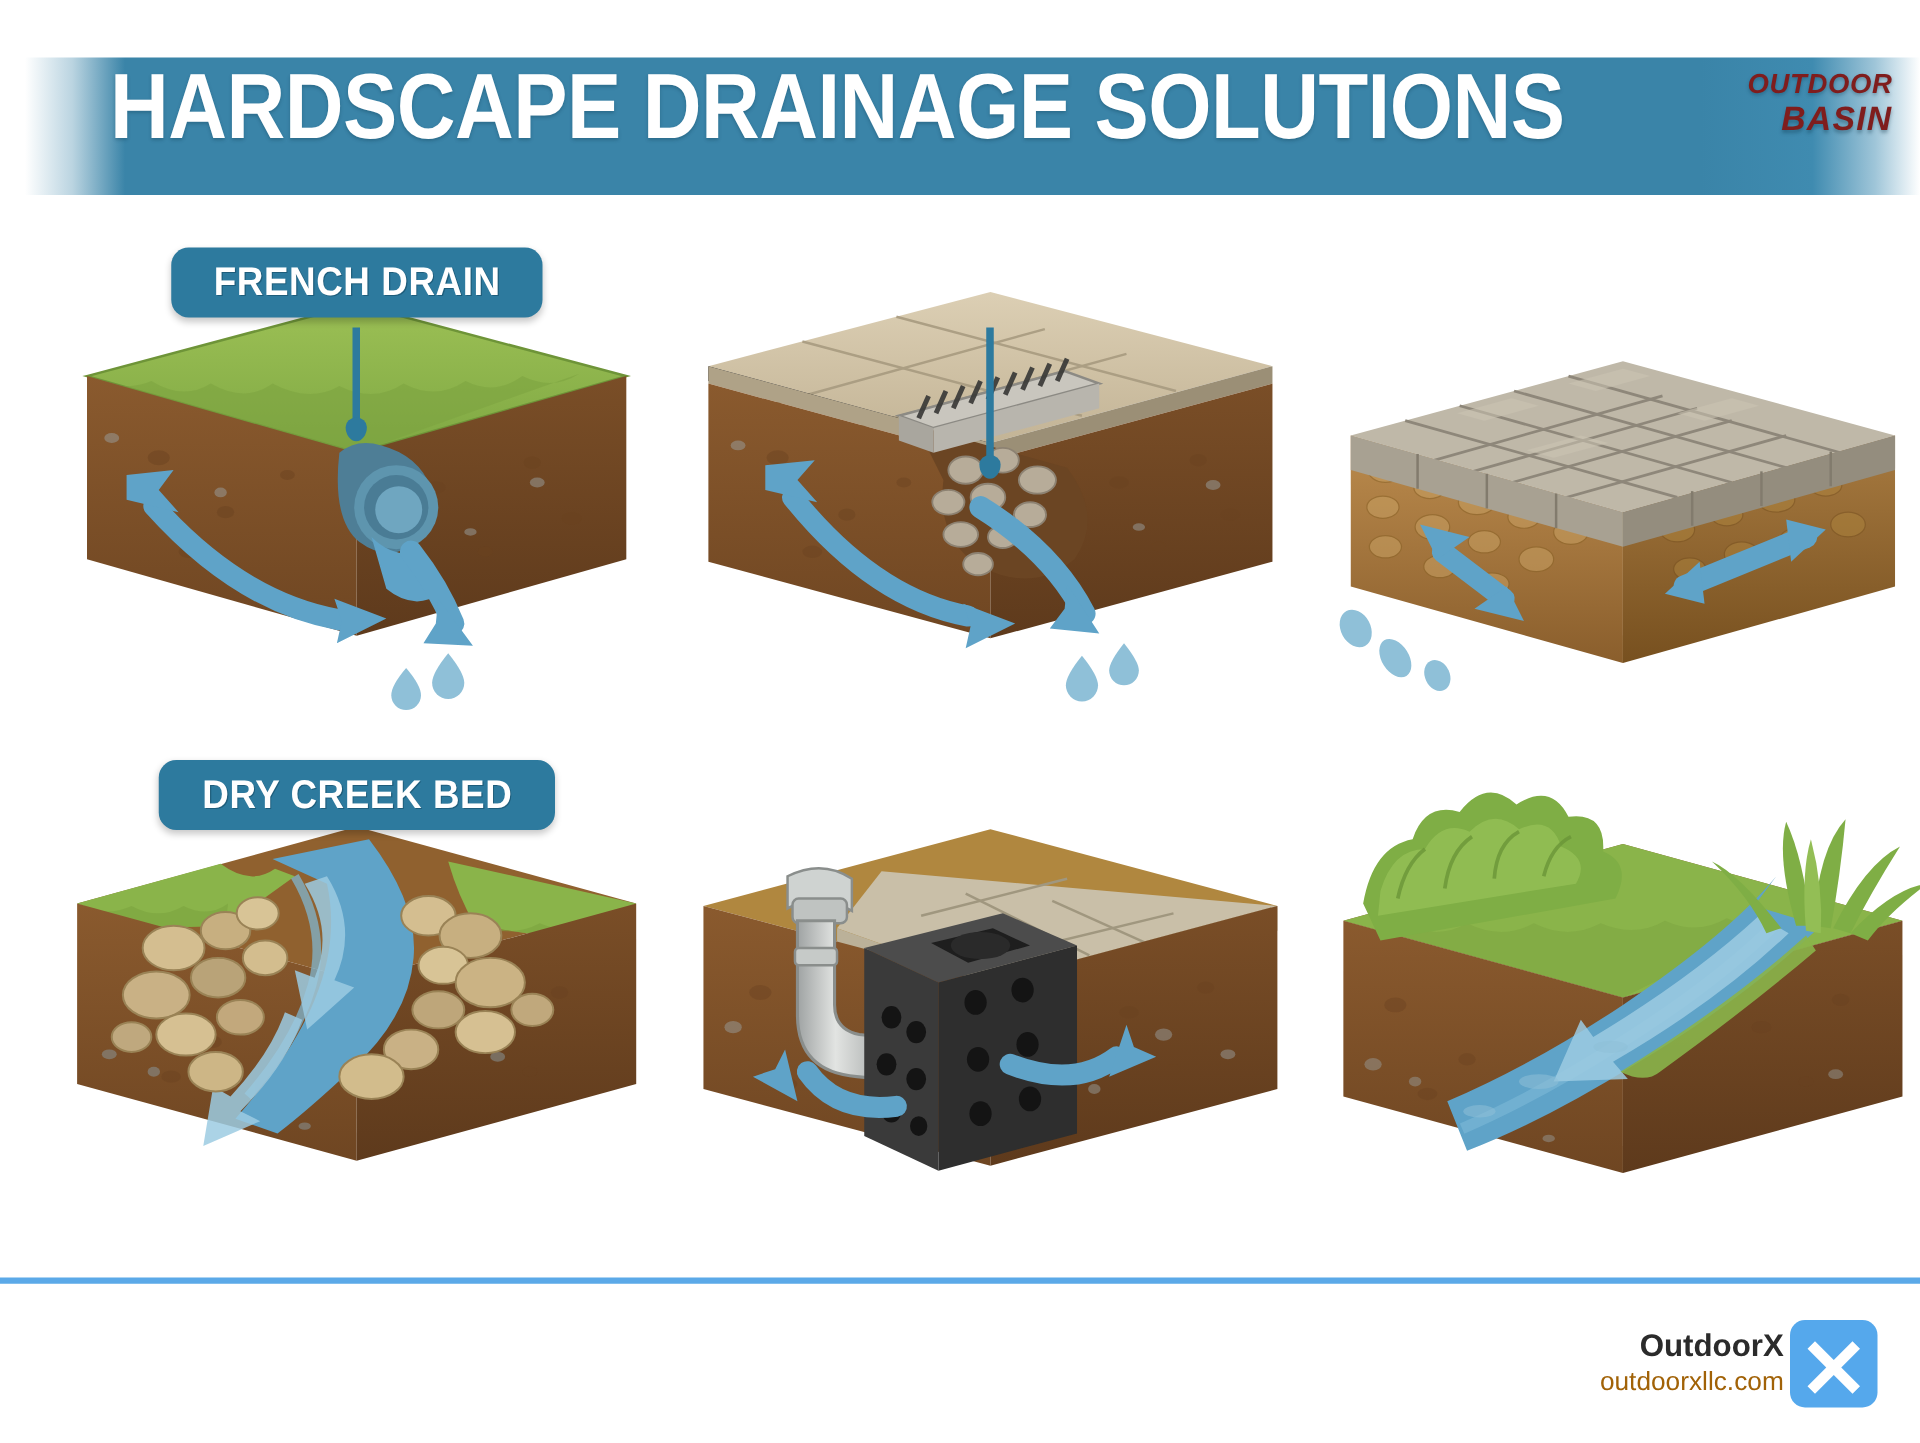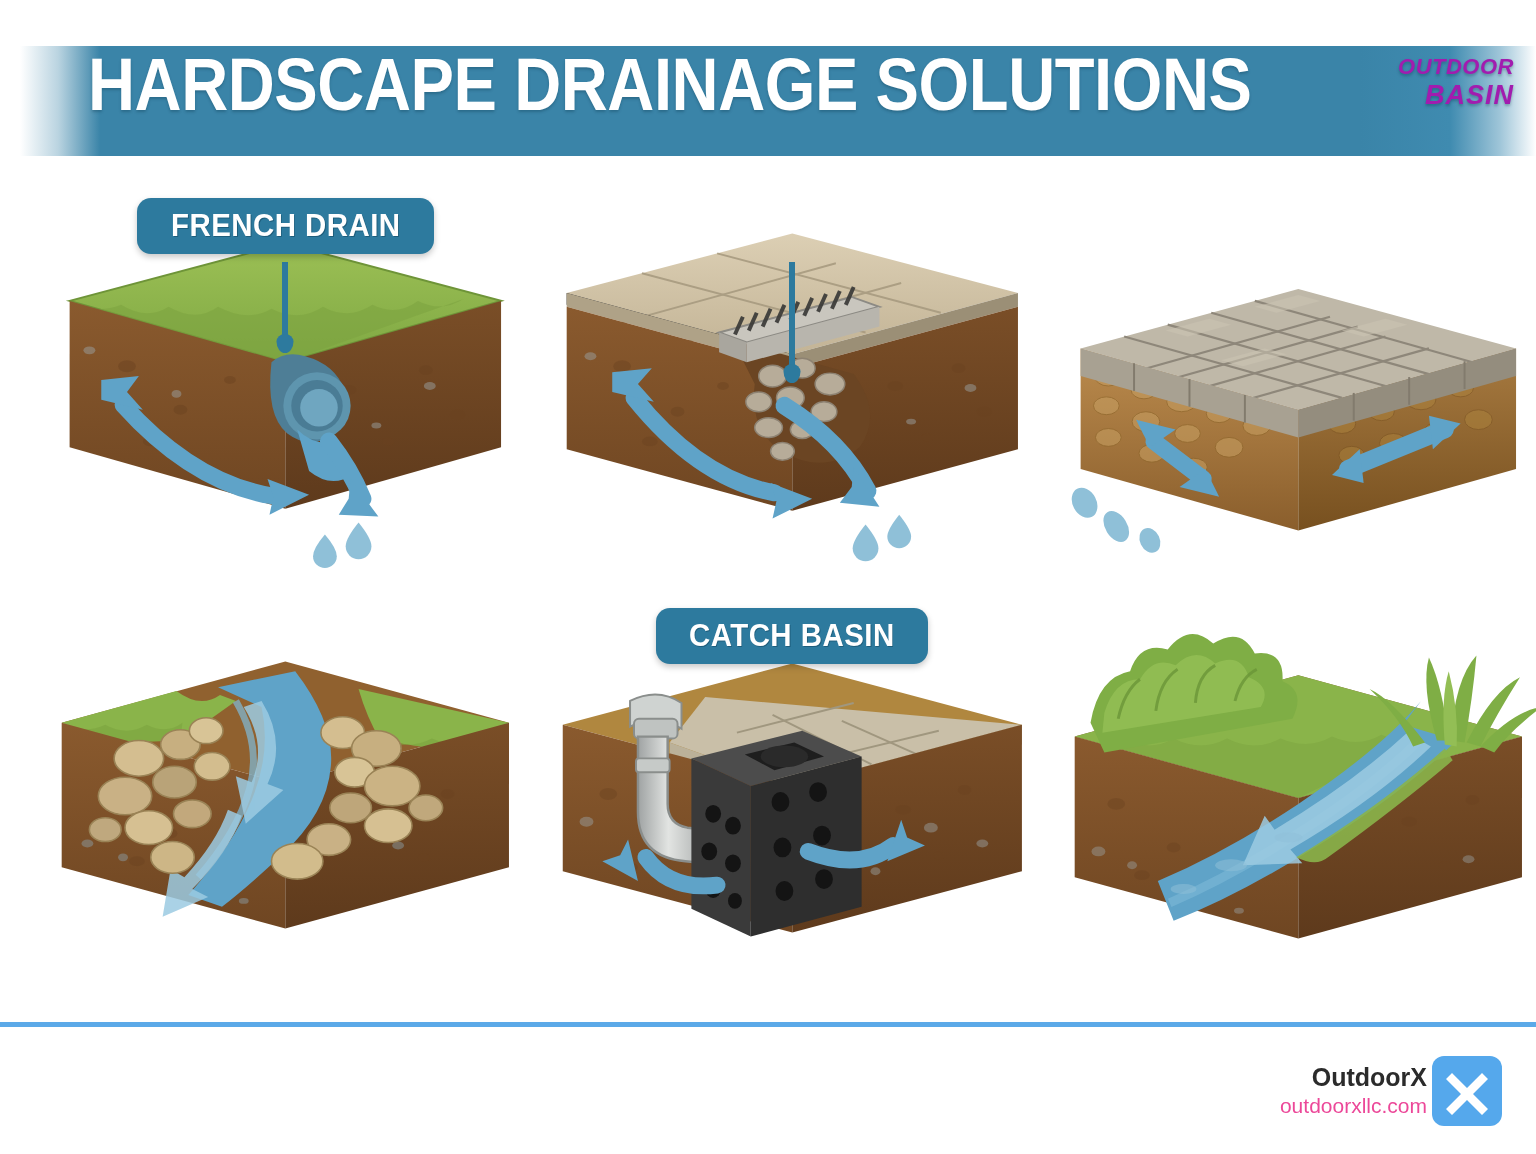--- a/index.html
+++ b/index.html
@@ -25,21 +25,21 @@
     position: absolute; left: 88px; top: 48px;
     font-size: 74px; line-height: 74px;
     font-weight: 700; color: #ffffff;
     letter-spacing: -0.5px;
     transform: scaleX(0.88); transform-origin: left center;
     white-space: nowrap;
     text-shadow: 0 2px 3px rgba(10,50,70,0.30);
   }
   .brand-top {
     position: absolute; right: 22px; top: 56px;
-    text-align: right; color: #a21caf;
+    text-align: right; color: #7f1d1d;
     font-style: italic; font-weight: 700;
     text-shadow: 0 2px 3px rgba(10,50,70,0.35);
     line-height: 1.0;
   }
   .brand-top .b1 { font-size: 22px; letter-spacing: 0.5px; display:block; }
   .brand-top .b2 { font-size: 27px; letter-spacing: 1px; display:block; margin-top:4px; }
 
   
   .grid {
     position: absolute; left: 16px; top: 180px;
@@ -89,21 +89,21 @@
   }
   .footer {
     position: absolute; right: 34px; top: 1056px;
     display: flex; align-items: center; gap: 5px;
   }
   .footer-text { text-align: right; }
   .footer-name {
     font-size: 25px; font-weight: 700; color: #2b2b2b; line-height: 1.15;
   }
   .footer-url {
-    font-size: 21px; color: #ec4899; line-height: 1.25; margin-top: 2px;
+    font-size: 21px; color: #a16207; line-height: 1.25; margin-top: 2px;
   }
   .logo-box {
     width: 70px; height: 70px; border-radius: 12px; background: #55A8EC;
     position: relative; flex: none;
   }
   .logo-box svg { position: absolute; left: 0; top: 0; }
 </style>
 </head>
 <body>
 
@@ -383,20 +383,25 @@
           <g fill="#8FC0D8">
             <ellipse cx="40" cy="324" rx="12" ry="16" transform="rotate(-28 40 324)"></ellipse>
             <ellipse cx="72" cy="348" rx="11" ry="17" transform="rotate(-32 72 348)"></ellipse>
             <ellipse cx="106" cy="362" rx="10" ry="13" transform="rotate(-25 106 362)"></ellipse>
           </g>
         </svg>
       </div>
     </div>
 
     <div class="cell">
+      <div class="pill-wrap">
+        <div class="pill">
+          <span>DRY CREEK BED</span>
+        </div>
+      </div>
       <div class="scene">
         <svg viewBox="0 0 512 410" preserveAspectRatio="xMidYMid meet">
           <defs>
             <linearGradient id="soilF4" x1="0" y1="0" x2="0" y2="1">
               <stop offset="0" stop-color="#8A5A2E"></stop>
                 <stop offset="1" stop-color="#6F4622"></stop>
             </linearGradient>
             <linearGradient id="soilS4" x1="0" y1="0" x2="0" y2="1">
               <stop offset="0" stop-color="#7A4E27"></stop>
                 <stop offset="1" stop-color="#5E3A1C"></stop>
@@ -462,25 +467,20 @@
             <ellipse cx="360" cy="236" rx="24" ry="17" fill="#D6C092"></ellipse>
             <ellipse cx="300" cy="250" rx="22" ry="16" fill="#C9B185"></ellipse>
             <ellipse cx="268" cy="272" rx="26" ry="18" fill="#D2BC8C"></ellipse>
             <ellipse cx="398" cy="218" rx="17" ry="13" fill="#C0A87C"></ellipse>
           </g>
         </svg>
       </div>
     </div>
 
     <div class="cell">
-      <div class="pill-wrap">
-        <div class="pill">
-          <span>CATCH BASIN</span>
-        </div>
-      </div>
       <div class="scene">
         <svg viewBox="0 0 512 410" preserveAspectRatio="xMidYMid meet">
           <defs>
             <linearGradient id="soilF5" x1="0" y1="0" x2="0" y2="1">
               <stop offset="0" stop-color="#8A5A2E"></stop>
                 <stop offset="1" stop-color="#6F4622"></stop>
             </linearGradient>
             <linearGradient id="soilS5" x1="0" y1="0" x2="0" y2="1">
               <stop offset="0" stop-color="#7A4E27"></stop>
                 <stop offset="1" stop-color="#5E3A1C"></stop>

